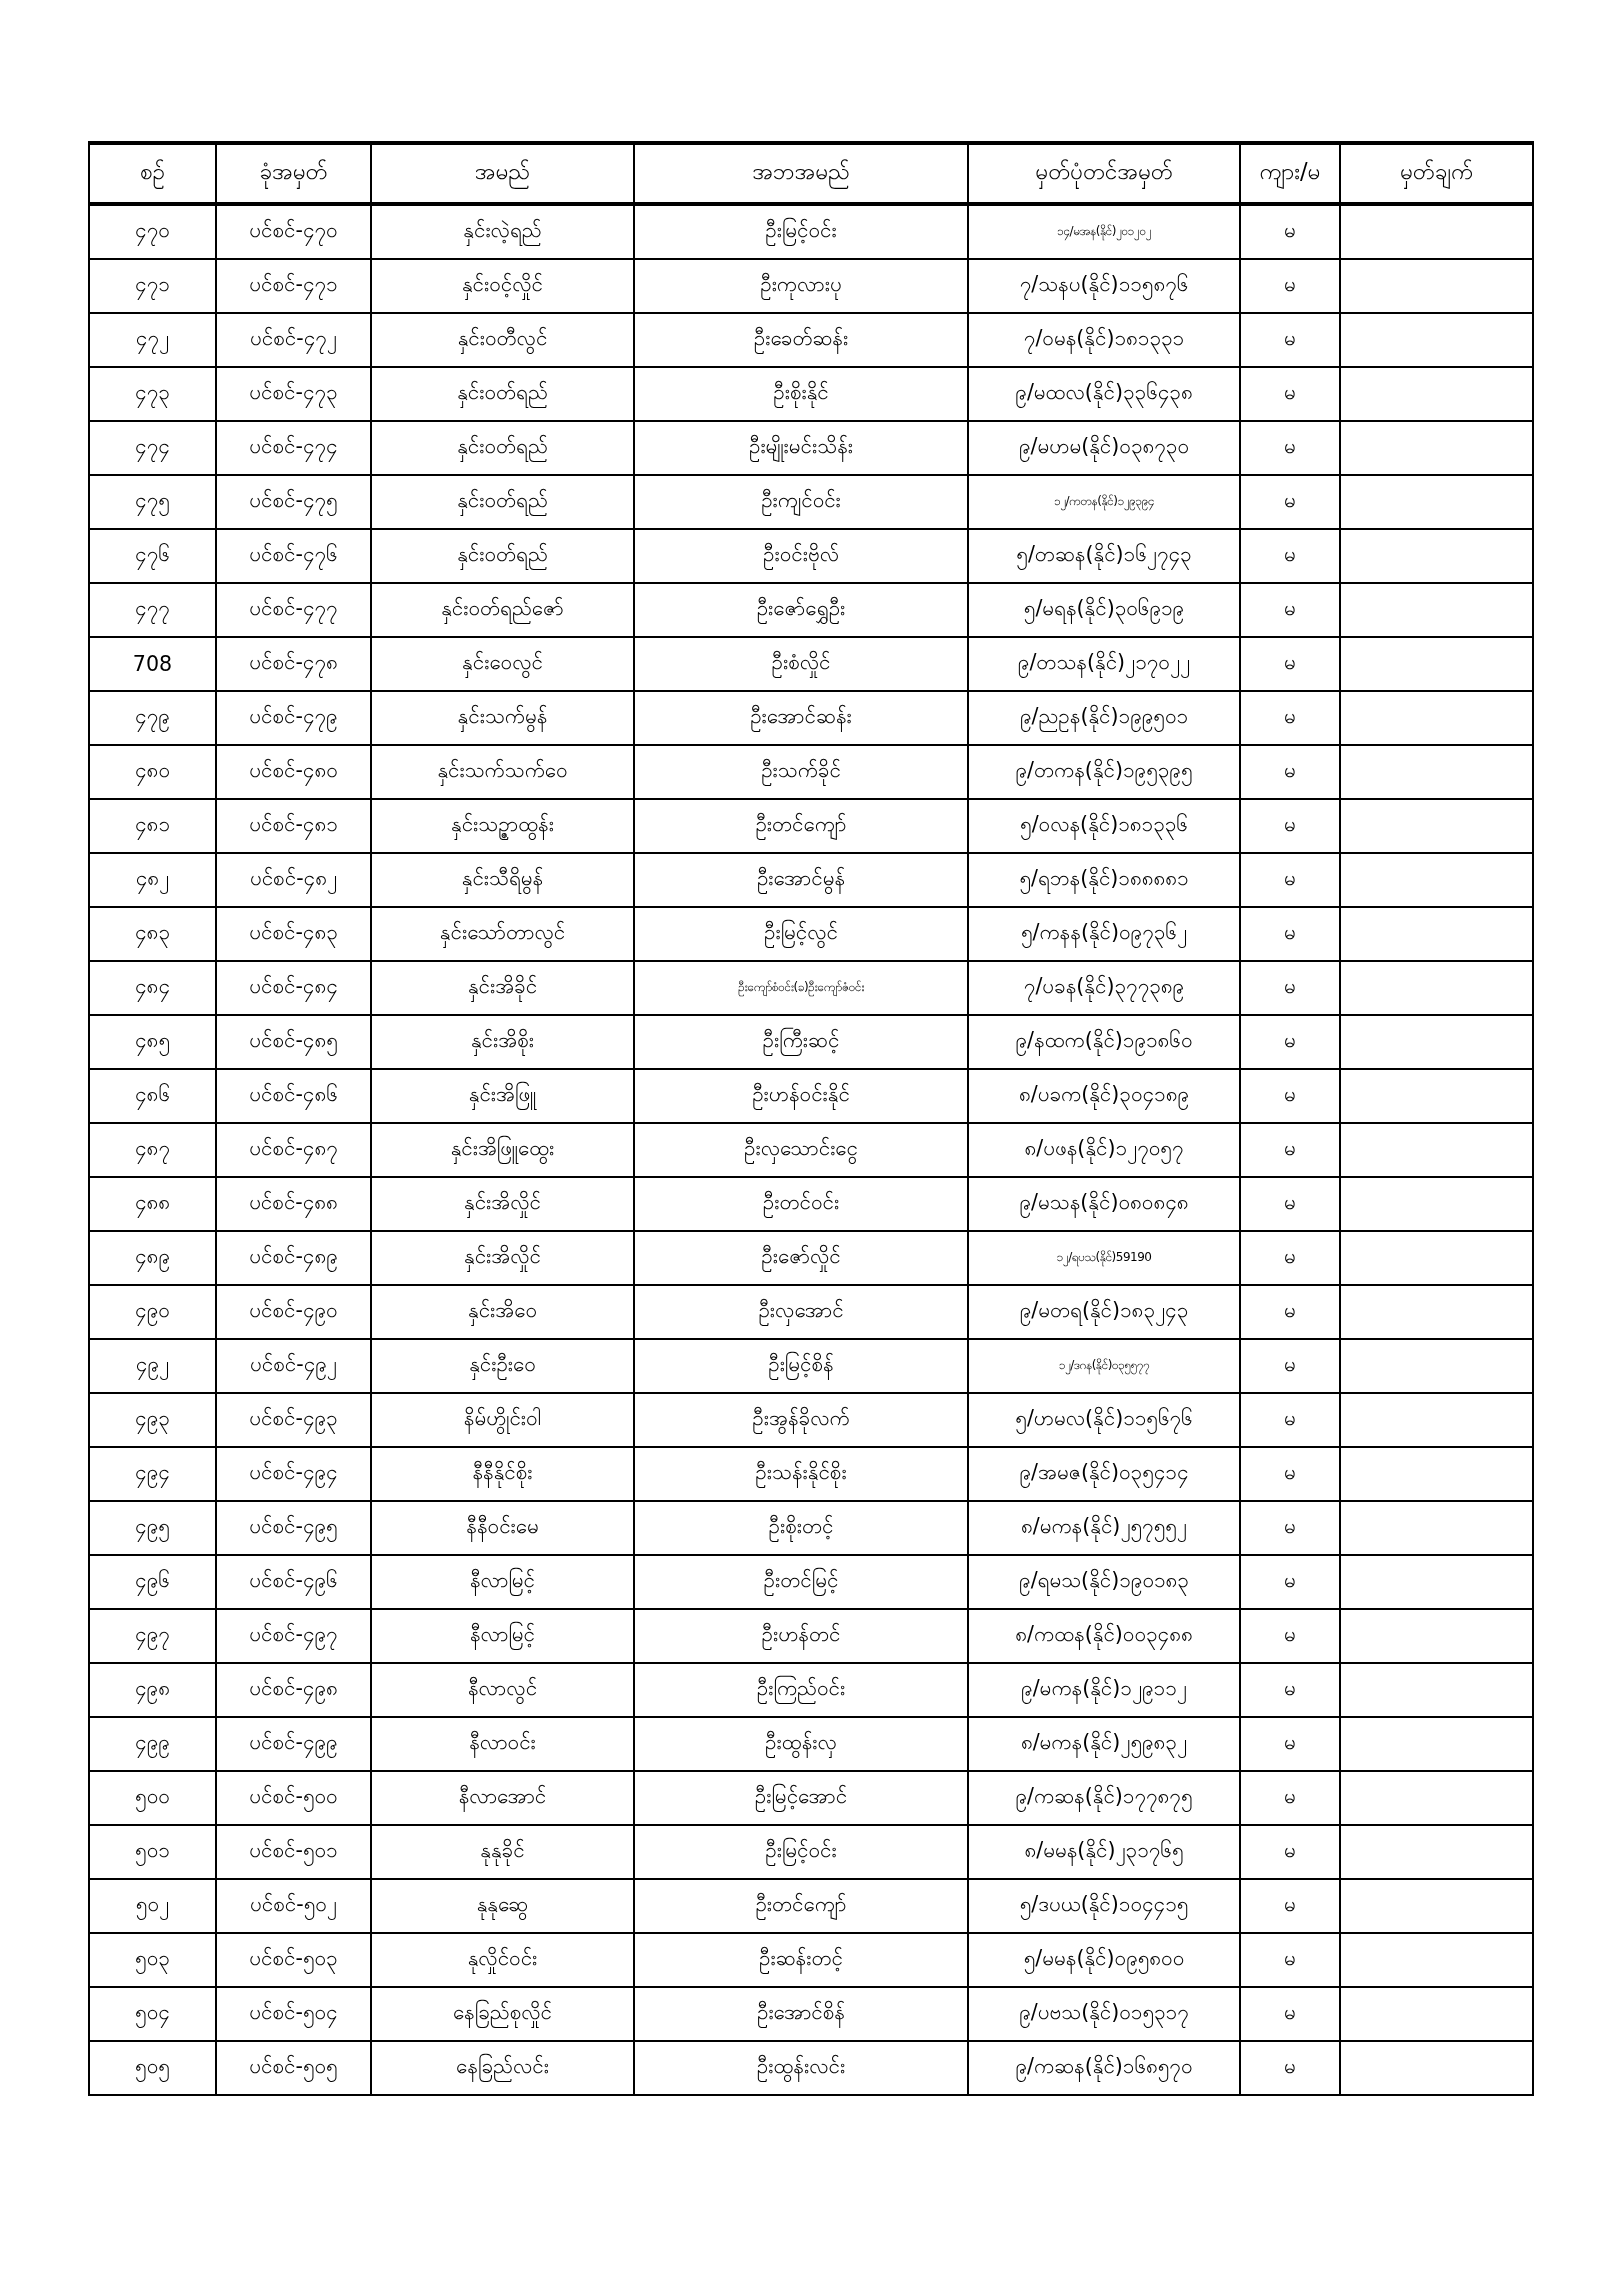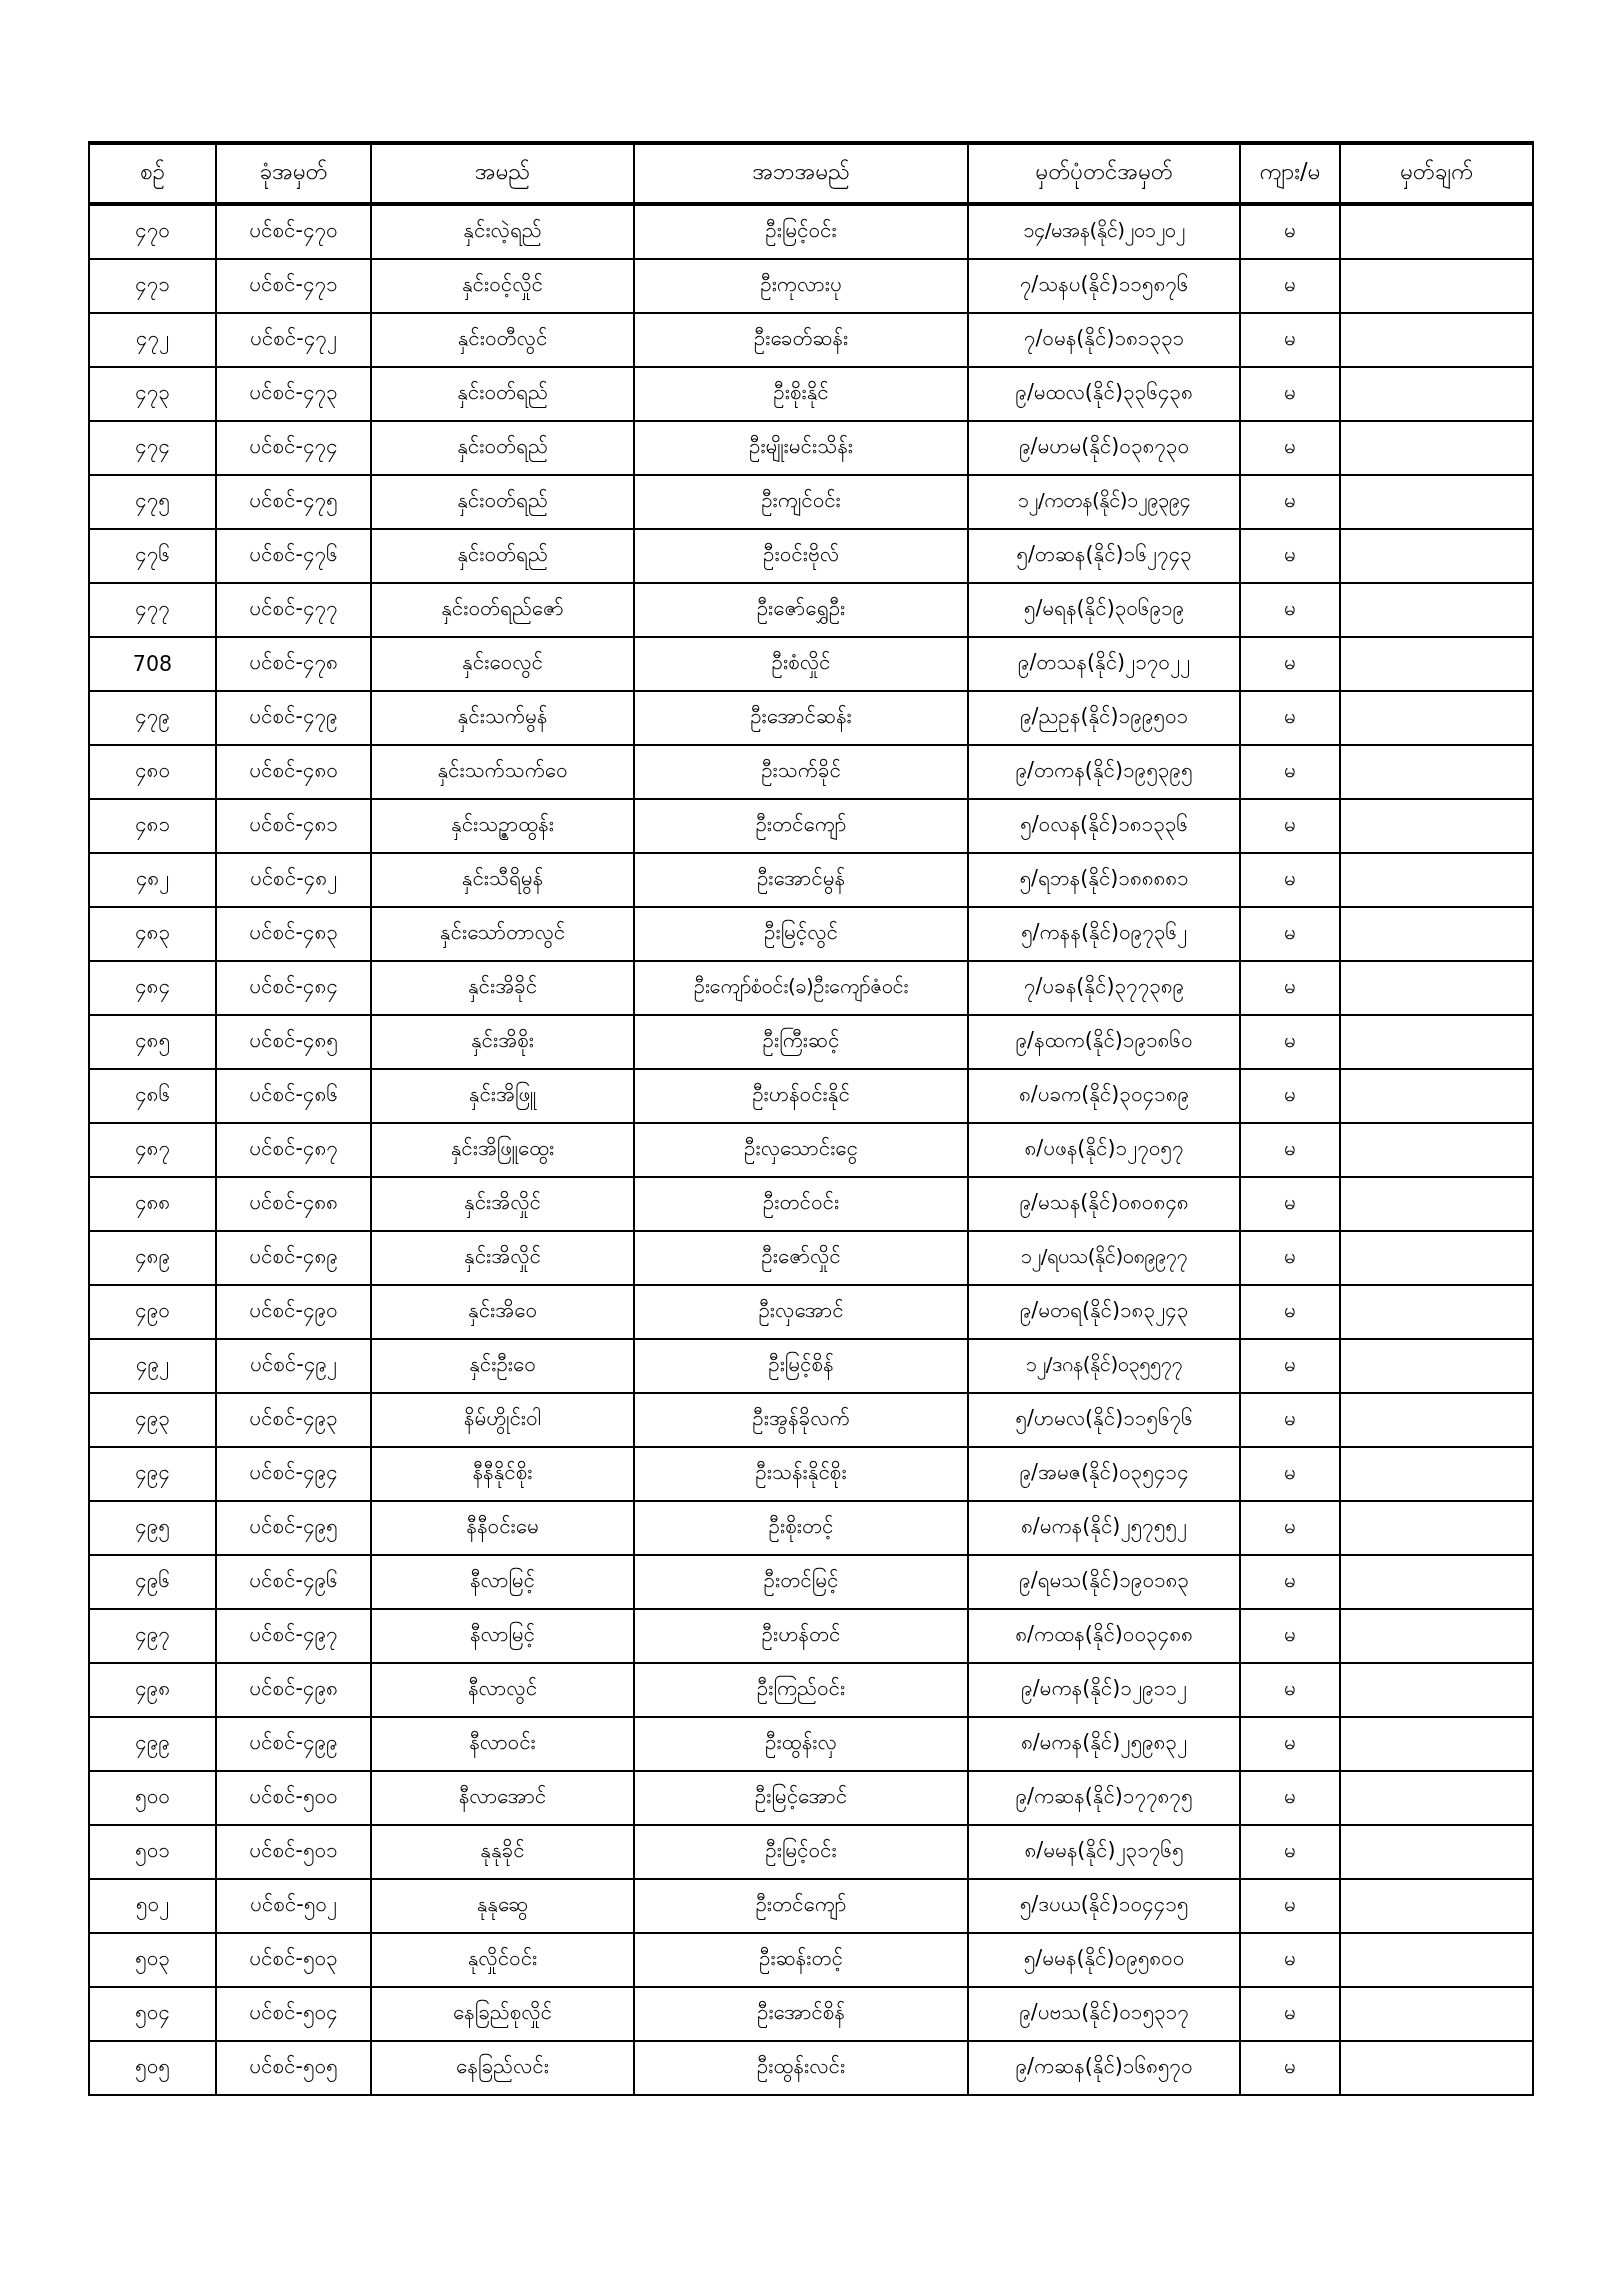--- a/index.html
+++ b/index.html
@@ -42,21 +42,21 @@
   table.roster thead th{
     height:57px;
     font-size:22.5px;
     font-weight:normal;
     border-bottom:4.9px solid #000;
   }
   table.roster tbody td{
     height:52px;
     font-size:20.6px;
   }
-  table.roster tbody td.long{font-size:20px;letter-spacing:-0.5px;}
+  table.roster tbody td.long{font-size:12px;letter-spacing:-0.5px;}
 </style>
 </head>
 <body>
 
 <div class="sheet">
   <table class="roster">
     <colgroup>
       <col class="c-no">
         <col class="c-roll">
         <col class="c-name">
@@ -246,21 +246,21 @@
       <td>ဦးတင်ဝင်း</td>
       <td>၉/မသန(နိုင်)၀၈၀၈၄၈</td>
       <td>မ</td>
       <td></td>
     </tr>
         <tr>
       <td>၄၈၉</td>
       <td>ပင်စင်-၄၈၉</td>
       <td>နှင်းအိလှိုင်</td>
       <td>ဦးဇော်လှိုင်</td>
-      <td class="long">၁၂/ရပသ(နိုင်)၀၈၉၉၇၇</td>
+      <td class="long">၁၂/ရပသ(နိုင်)59190</td>
       <td>မ</td>
       <td></td>
     </tr>
         <tr>
       <td>၄၉၀</td>
       <td>ပင်စင်-၄၉၀</td>
       <td>နှင်းအိဝေ</td>
       <td>ဦးလှအောင်</td>
       <td>၉/မတရ(နိုင်)၁၈၃၂၄၃</td>
       <td>မ</td>

